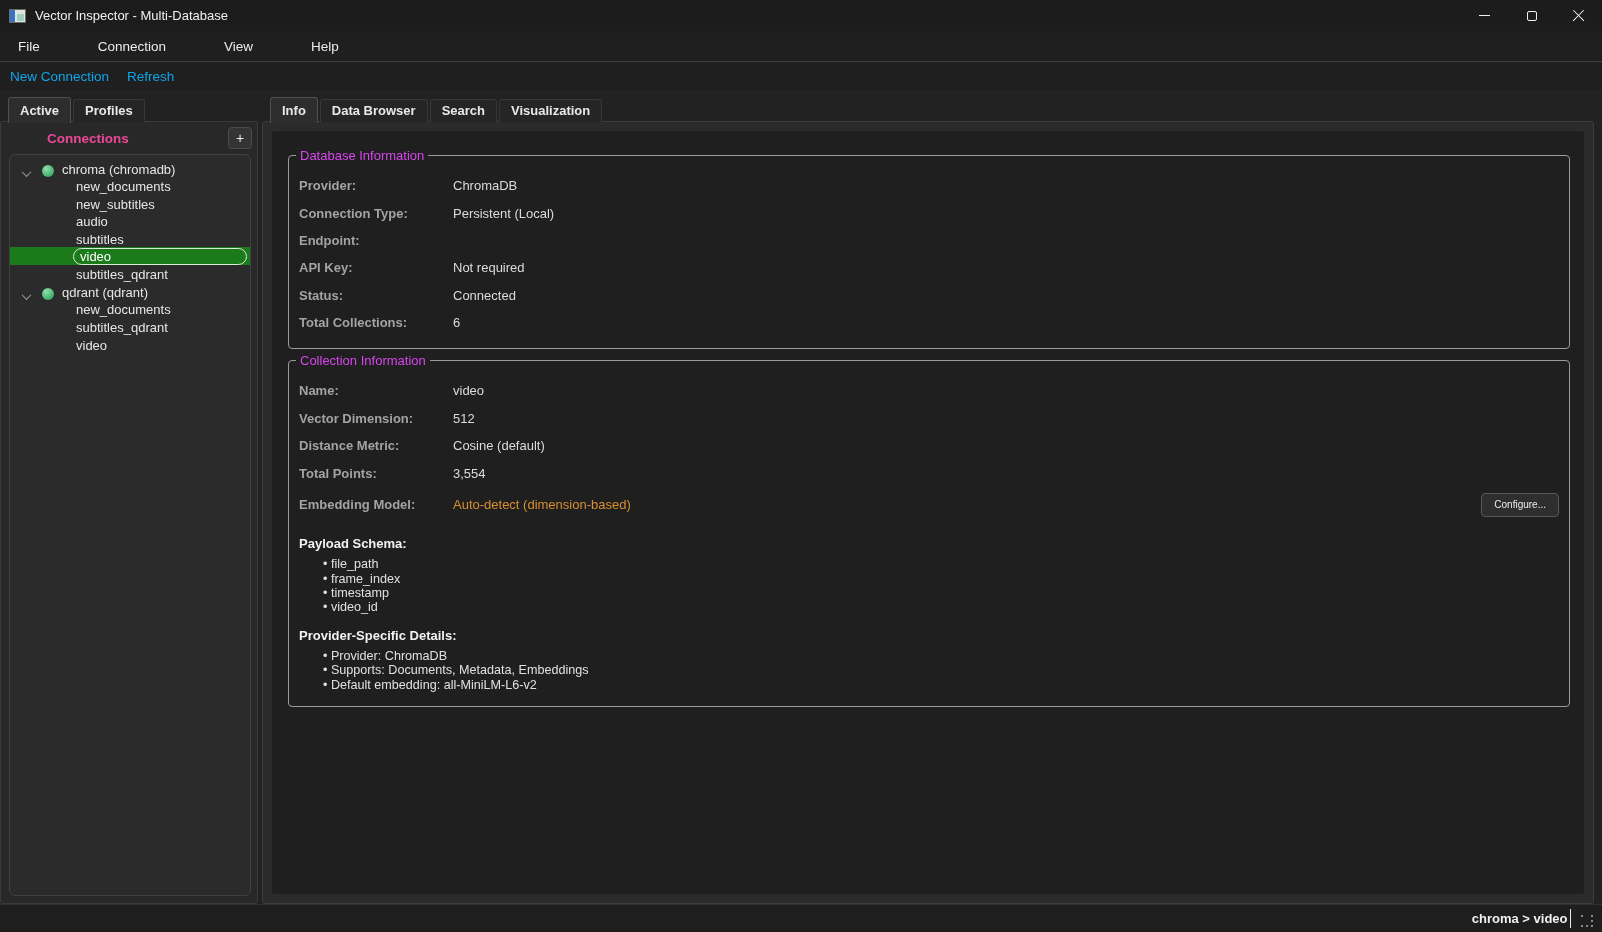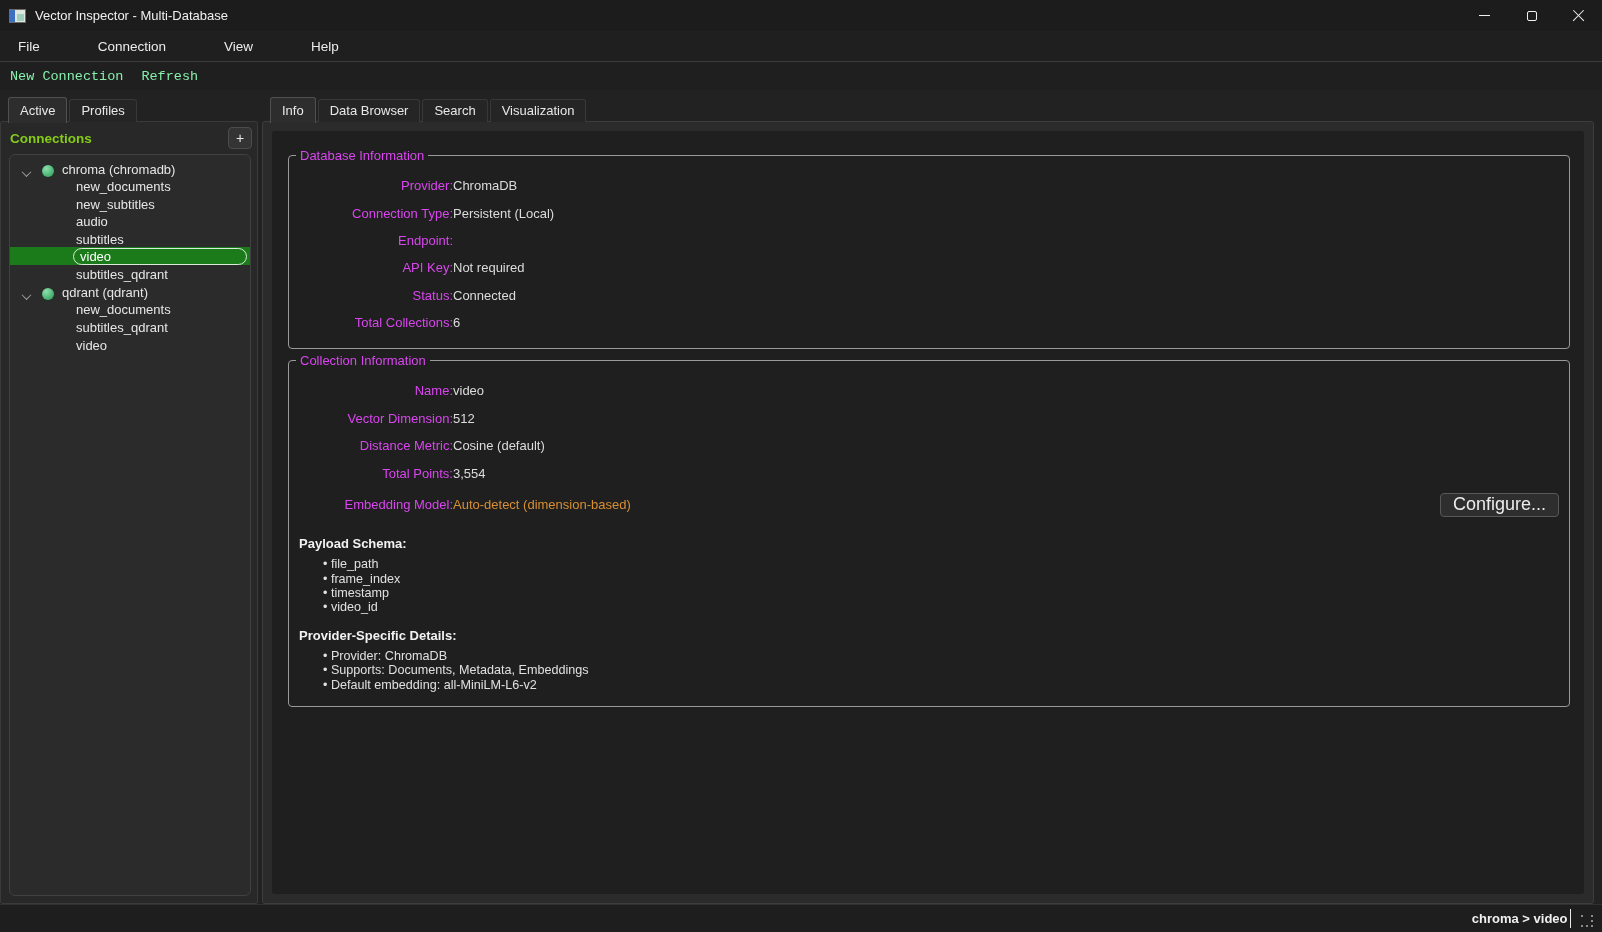--- a/index.html
+++ b/index.html
@@ -24,38 +24,38 @@
   .glyph-close { position:relative; width:13px; height:13px; }
   .glyph-close::before,.glyph-close::after { content:""; position:absolute; left:-1px; top:6px; width:15px; height:1.3px; background:#f0f0f0; }
   .glyph-close::before { transform:rotate(45deg); }
   .glyph-close::after { transform:rotate(-45deg); }
 
   
   .menubar { height:31px; background:#1f1f1f; display:flex; align-items:center; padding-left:3px;
     border-bottom:1px solid #3d3d3d;gap:28px; }
   .menu-item { font-size:13.5px; color:#ececec; padding:6px 15px; cursor:default; }
   .toolbar { height:28px; background:#1f1f1f; display:flex; align-items:center; padding-left:6px; gap:10px; }
-  .tool-btn { font-size:13.5px; color:#86efac; padding:3px 4px; cursor:default;font-family:Liberation Mono, monospace; }
+  .tool-btn { font-size:13.5px; color:#0ea5e9; padding:3px 4px; cursor:default; }
 
   
   .content { height:814px; background:#222222; display:flex; padding-top:5px; }
   .left-col { width:258px; display:flex; flex-direction:column; }
   .splitter { width:4px; }
   .right-col { width:1332px; display:flex; flex-direction:column; }
 
   .tabbar { display:flex; align-items:flex-end; height:27px; padding-left:8px; position:relative; z-index:3; }
   .tab { font-size:13px; color:#e8e8e8; background:#252525; border:1px solid #383838; border-bottom:none;
-    border-radius:3px 3px 0 0; padding:3px 11px 4px 11px; margin-right:2px; position:relative; cursor:default; }
+    border-radius:3px 3px 0 0; padding:3px 11px 4px 11px; margin-right:2px; position:relative; cursor:default;font-weight:bold; }
   .tab.selected { background:#2d2d2d; border-color:#505050; padding:5px 11px 5px 11px; top:1px; z-index:4; }
 
   
   .pane-left { flex:1; background:#282828; border:1px solid #3a3a3a; border-radius:2px; margin-top:-1px;
     display:flex; flex-direction:column; overflow:hidden; }
   .connections-header { display:flex; align-items:center; justify-content:space-between; padding:5px 5px 3px 9px; }
-  .connections-title { font-size:13.5px; font-weight:700; color:#84cc16; }
+  .connections-title { font-size:13.5px; font-weight:700; color:#ec4899;margin-left:37px; }
   .add-btn { width:24px; height:22px; background:#343434; border:1px solid #4c4c4c; border-radius:4px;
     color:#e8e8e8; font-size:14px; line-height:20px; text-align:center; cursor:default; }
   .tree { flex:1; margin:2px 6px 7px 8px; background:#2b2b2b; border:1px solid #414141; border-radius:6px;
     padding-top:4px; overflow:hidden; }
   .tree-row { height:17.6px; display:flex; align-items:flex-end; font-size:13px; color:#e6e6e6; cursor:default; }
   .tree-row.root { padding-left:13px; }
   .tree-row.child { padding-left:66px; }
   .chev { width:19px; display:flex; align-items:center; justify-content:flex-start; }
   .chev::after { content:""; width:6px; height:6px; border-right:1.5px solid #9d9d9d; border-bottom:1.5px solid #9d9d9d;
     transform:rotate(45deg) translate(-1px,-1px); }
@@ -66,23 +66,23 @@
     height:17px; line-height:15px; color:#ffffff; }
 
   
   .pane-right { flex:1; background:#2b2b2b; border:1px solid #3d3d3d; border-radius:3px; margin-top:-1px; padding:9px; overflow:hidden; }
   .page { height:100%; background:#1f1f1f; border-radius:3px; padding-top:13px; overflow:hidden; }
 
   .groupbox { position:relative; border:1px solid #9a9a9a; border-radius:4px; margin:11px 14px 0 16px; padding:16px 10px 12px 10px; }
   .groupbox-title { position:absolute; top:-8px; left:7px; background:#1f1f1f; padding:0 4px; font-size:13px; color:#d946ef; }
 
   .info-row { display:grid; grid-template-columns:154px 1fr auto; align-items:center; padding:6.2px 0; font-size:13px; }
-  .info-label { font-weight:400; color:#d946ef;text-align:right; }
+  .info-label { font-weight:700; color:#a3a3a3; }
   .info-value { color:#dcdcdc; }
-  .configure-btn { font-family:inherit; font-size:18px; color:#ececec; background:#2e2e2e; border:1px solid #585858;
+  .configure-btn { font-family:inherit; font-size:10px; color:#ececec; background:#2e2e2e; border:1px solid #585858;
     border-radius:4px; height:24px; padding:0 12px; cursor:default; }
 
   .schema-label { font-size:13px; font-weight:700; color:#f2f2f2; margin-top:9px; padding:4px 0; }
   .bullet-list { margin:2px 0 2px 24px; }
   .bullet-item { font-size:12.6px; color:#e0e0e0; line-height:14.4px; }
   .bullet-item::before { content:"\2022\00a0"; }
 
   
   .statusbar { height:28px; background:#1e1e1e; border-top:1px solid #303030; display:flex; align-items:center;
     justify-content:flex-end; padding-right:8px; }

